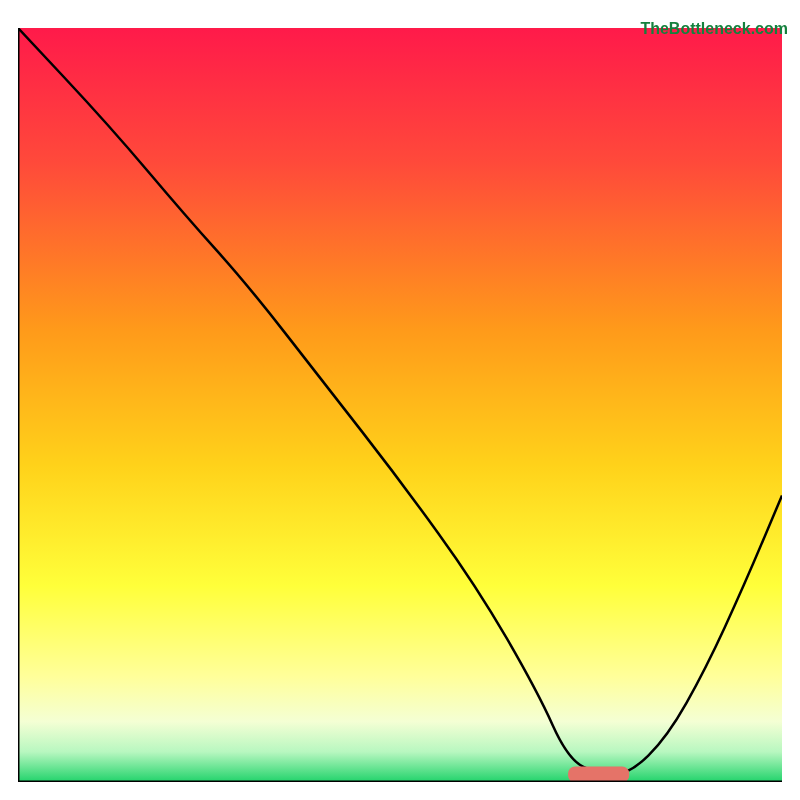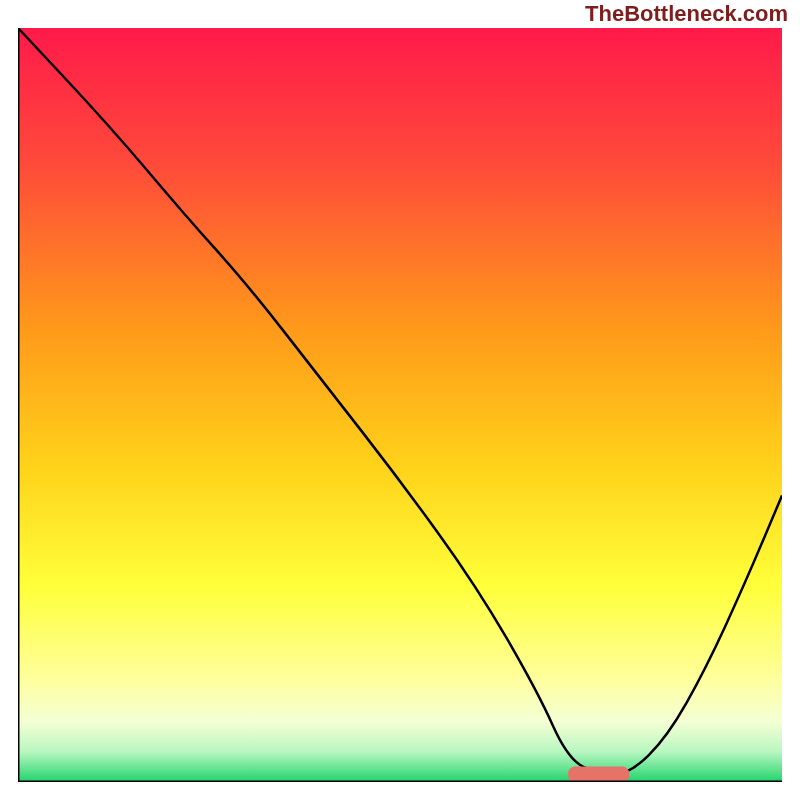--- a/index.html
+++ b/index.html
@@ -10,25 +10,25 @@
     background: #ffffff;
     font-family: Arial, sans-serif;
   }
   .container {
     position: relative;
     width: 800px;
     height: 800px;
   }
   .watermark {
     position: absolute;
-    top: 1px;
+    top: 20px;
     right: 12px;
-    font-size: 22px;
+    font-size: 16px;
     font-weight: bold;
-    color: #7f1d1d;
+    color: #15803d;
     z-index: 10;
   }
   .plot-area {
     position: absolute;
     left: 18px;
     top: 28px;
     width: 764px;
     height: 754px;
   }
   .axis-line {

